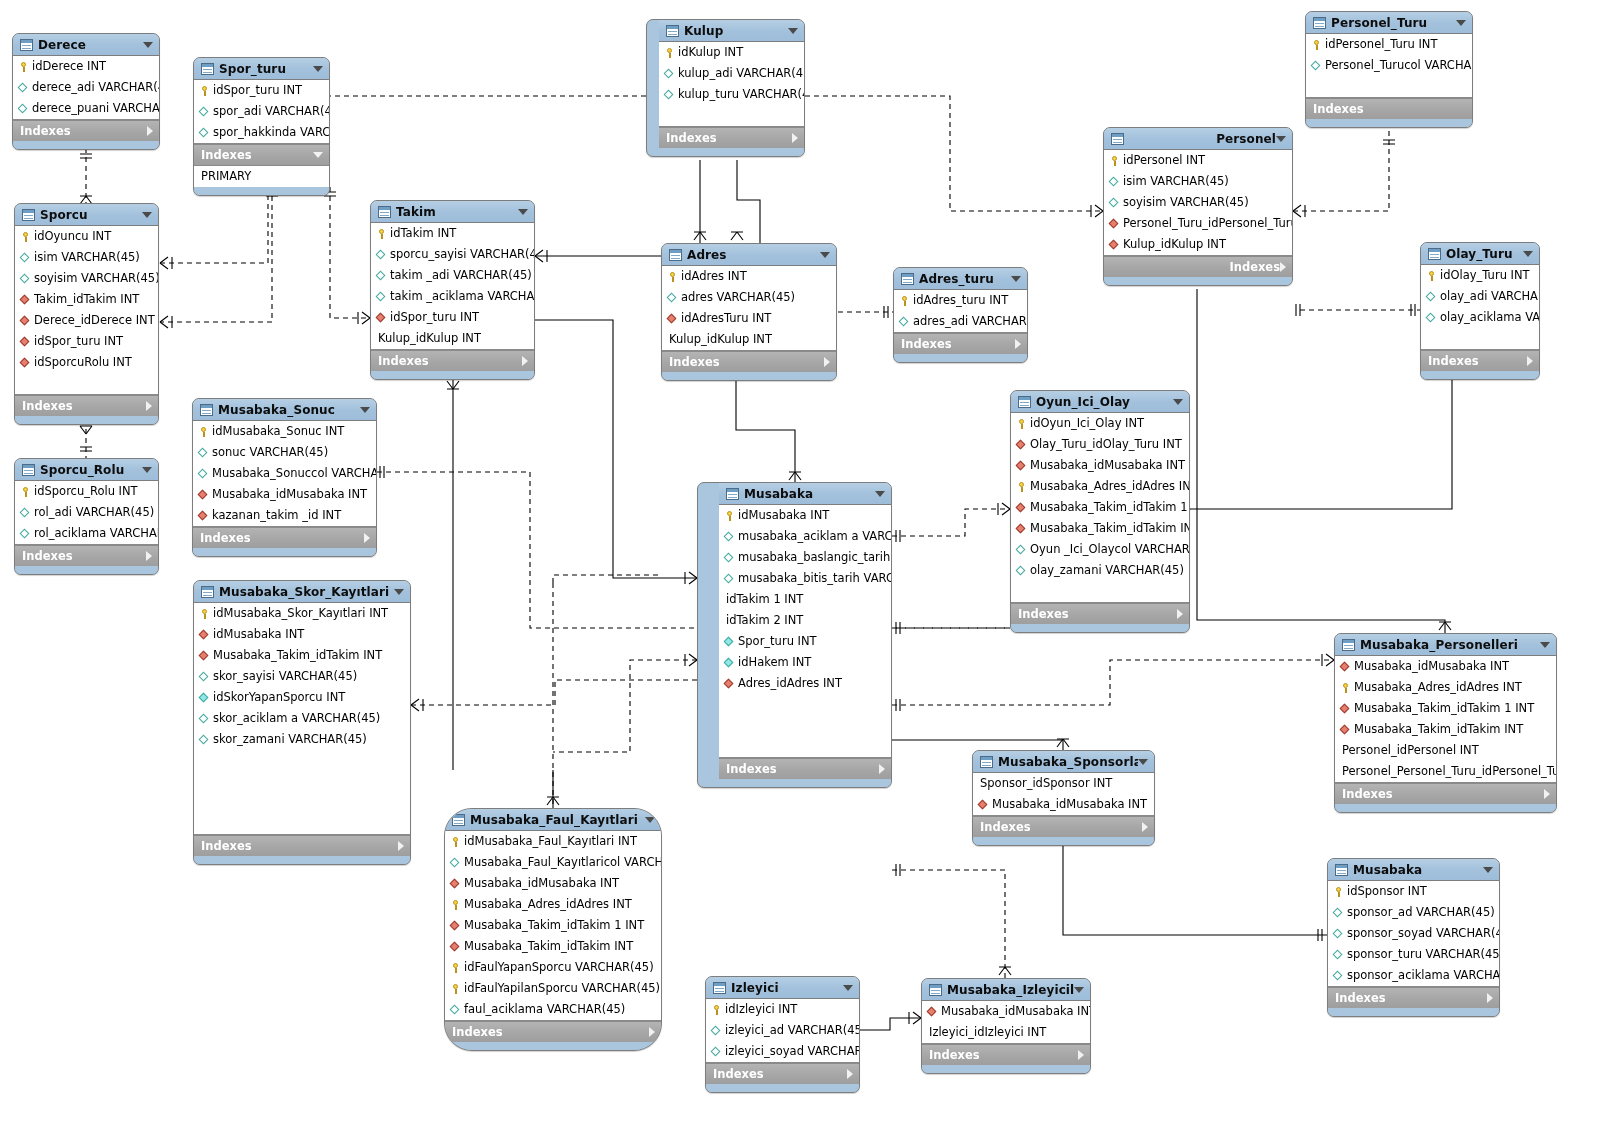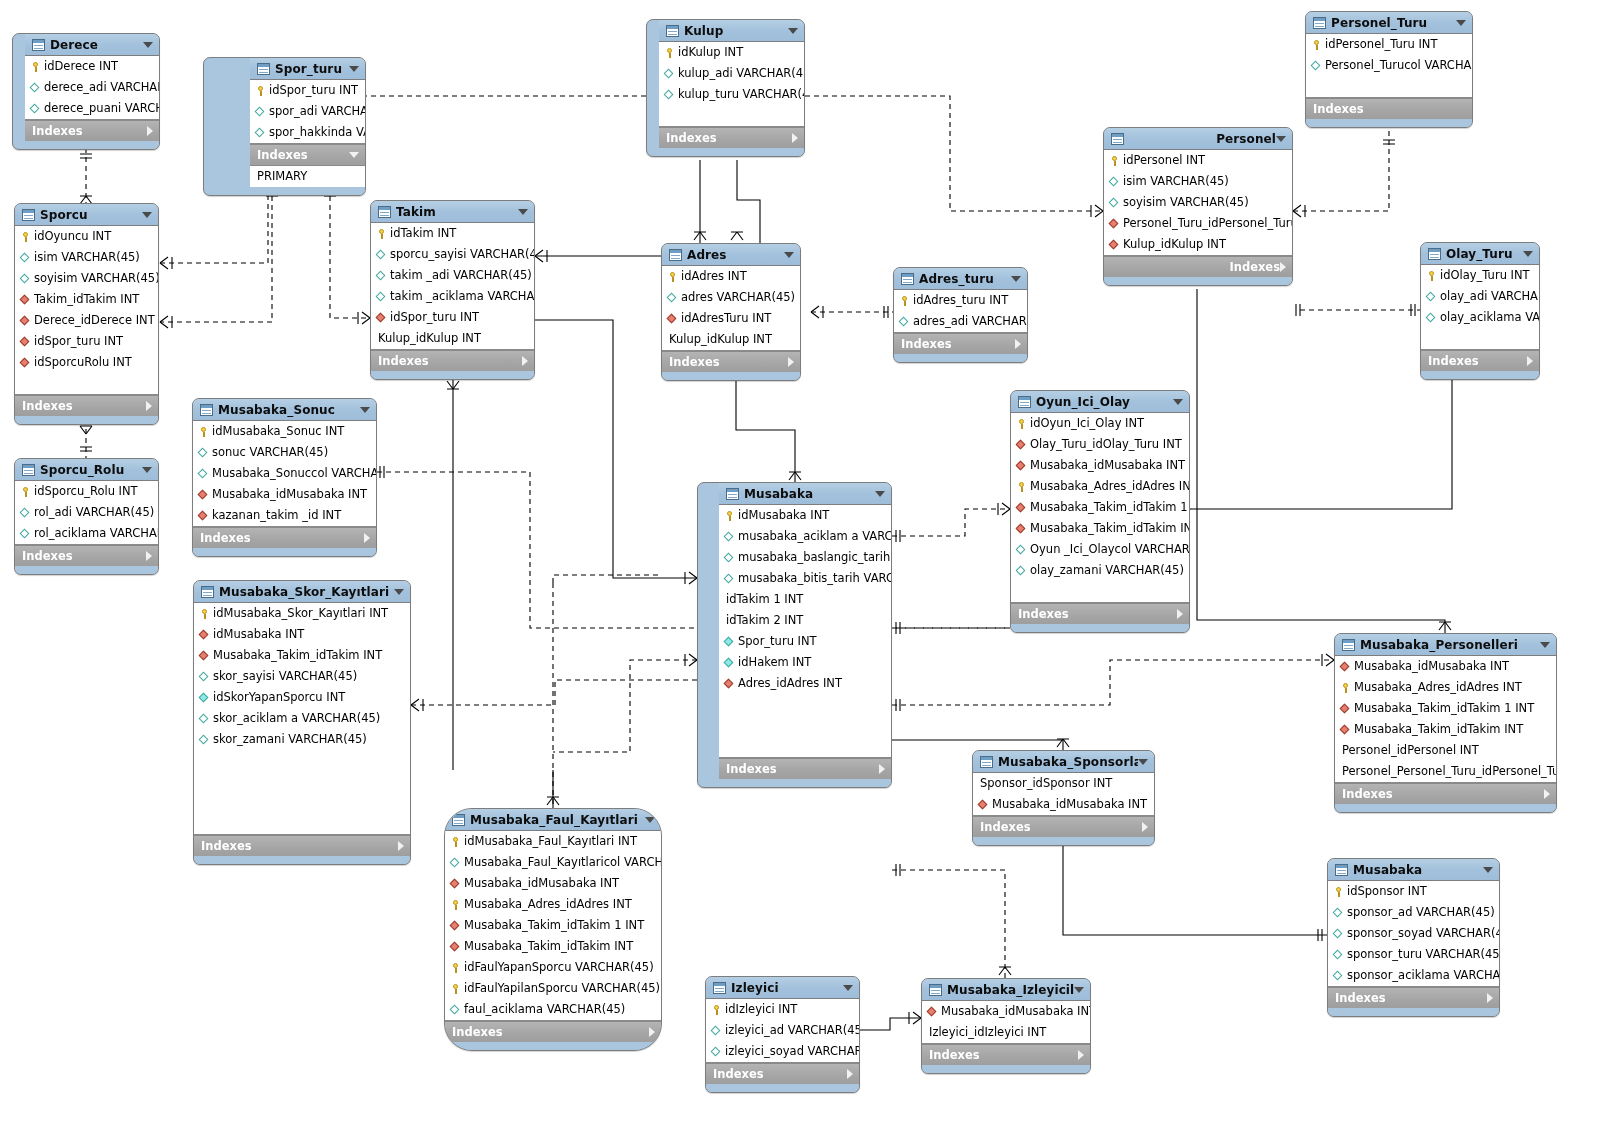--- a/index.html
+++ b/index.html
@@ -190,21 +190,21 @@
 
       <path d="M553,583 L553,808" stroke-dasharray="5,4" stroke="#000"></path>
       <path d="M553,583 L553,575 L660,575" stroke-dasharray="5,4"></path>
 
       <path d="M453,378 L453,770"></path>
       <path d="M447,389 L459,389 M453,389 L447,381 M453,389 L459,381"></path>
     </g>
   </svg>
 
   <div id="tables">
-      <div class="tbl" style="left: 12px; top: 33px; width: 148px; padding-left: 12px;">
+      <div class="tbl" style="left: 12px; top: 33px; width: 148px;">
         <div class="hdr">
           <span class="tglyph"></span>
           <span class="tname">Derece</span>
           <span class="caret dark"></span>
         </div>
         <div class="body">
           <div class="row">
             <span class="ic key"></span>
             <span class="txt">idDerece INT</span>
           </div>
@@ -216,21 +216,21 @@
             <span class="ic dia hollow"></span>
             <span class="txt">derece_puani VARCHAR(45)</span>
           </div>
         </div>
         <div class="idx">
           <span class="ilabel">Indexes</span>
           <span class="caret right"></span>
         </div>
         <div class="foot"></div>
       </div>
-      <div class="tbl" style="left: 203px; top: 57px; width: 163px; padding-left: 46px;">
+      <div class="tbl" style="left: 193px; top: 57px; width: 137px;">
         <div class="hdr">
           <span class="tglyph"></span>
           <span class="tname">Spor_turu</span>
           <span class="caret dark"></span>
         </div>
         <div class="body">
           <div class="row">
             <span class="ic key"></span>
             <span class="txt">idSpor_turu INT</span>
           </div>
@@ -416,21 +416,21 @@
           <div class="row noicon">
             <span class="txt">Kulup_idKulup INT</span>
           </div>
         </div>
         <div class="idx">
           <span class="ilabel">Indexes</span>
           <span class="caret right"></span>
         </div>
         <div class="foot"></div>
       </div>
-      <div class="tbl" style="left: 661px; top: 243px; width: 140px;">
+      <div class="tbl" style="left: 661px; top: 243px; width: 176px;">
         <div class="hdr">
           <span class="tglyph"></span>
           <span class="tname">Adres</span>
           <span class="caret dark"></span>
         </div>
         <div class="body">
           <div class="row">
             <span class="ic key"></span>
             <span class="txt">idAdres INT</span>
           </div>

